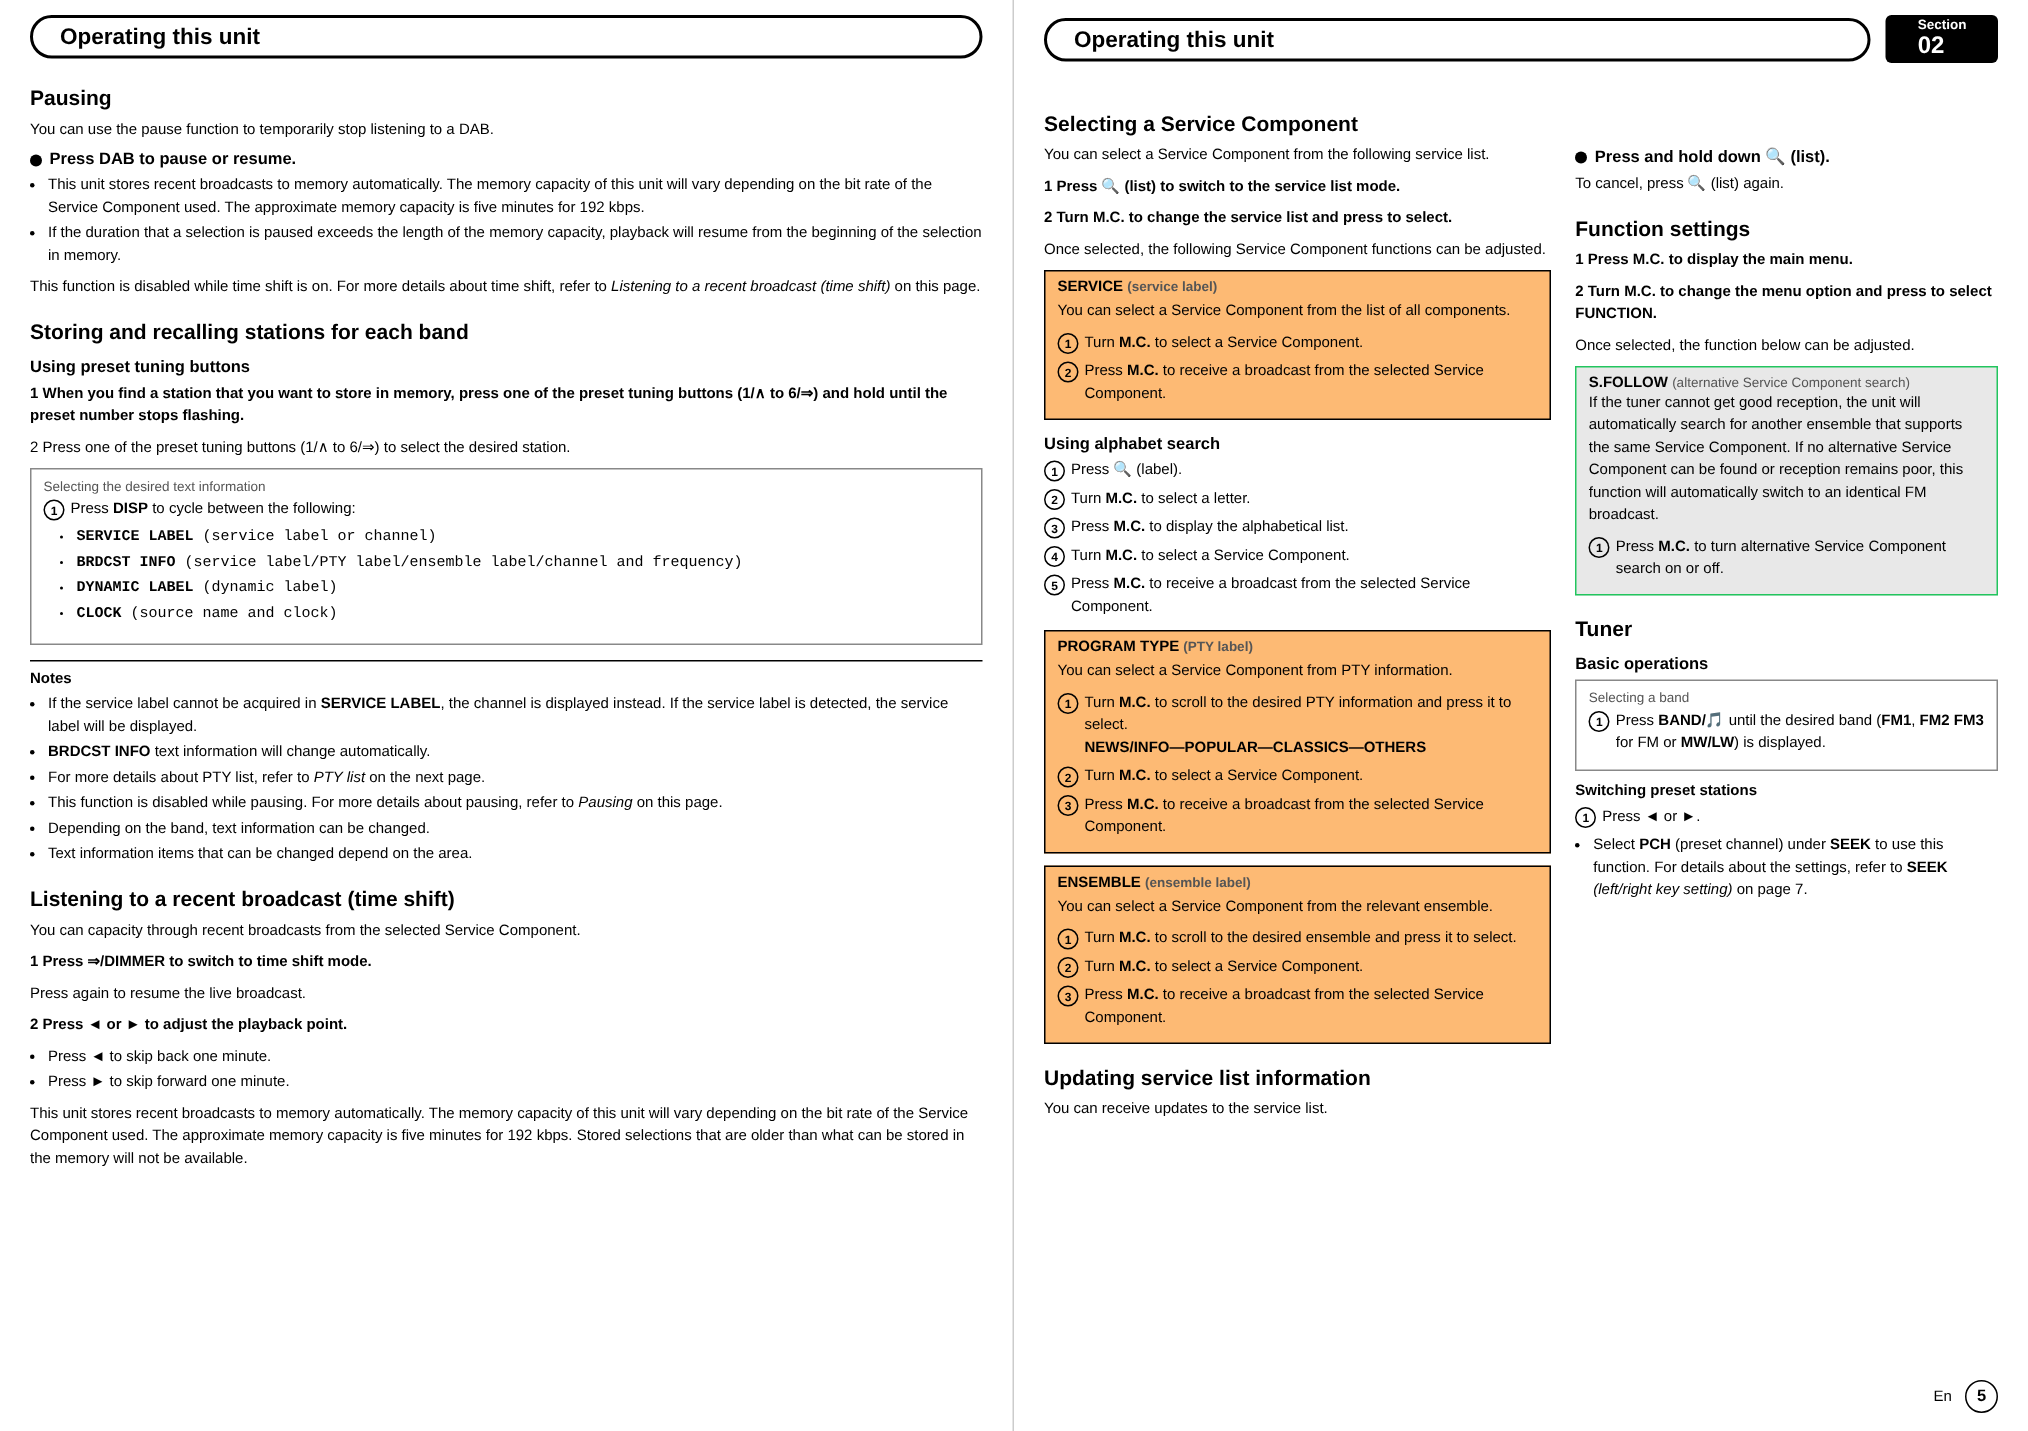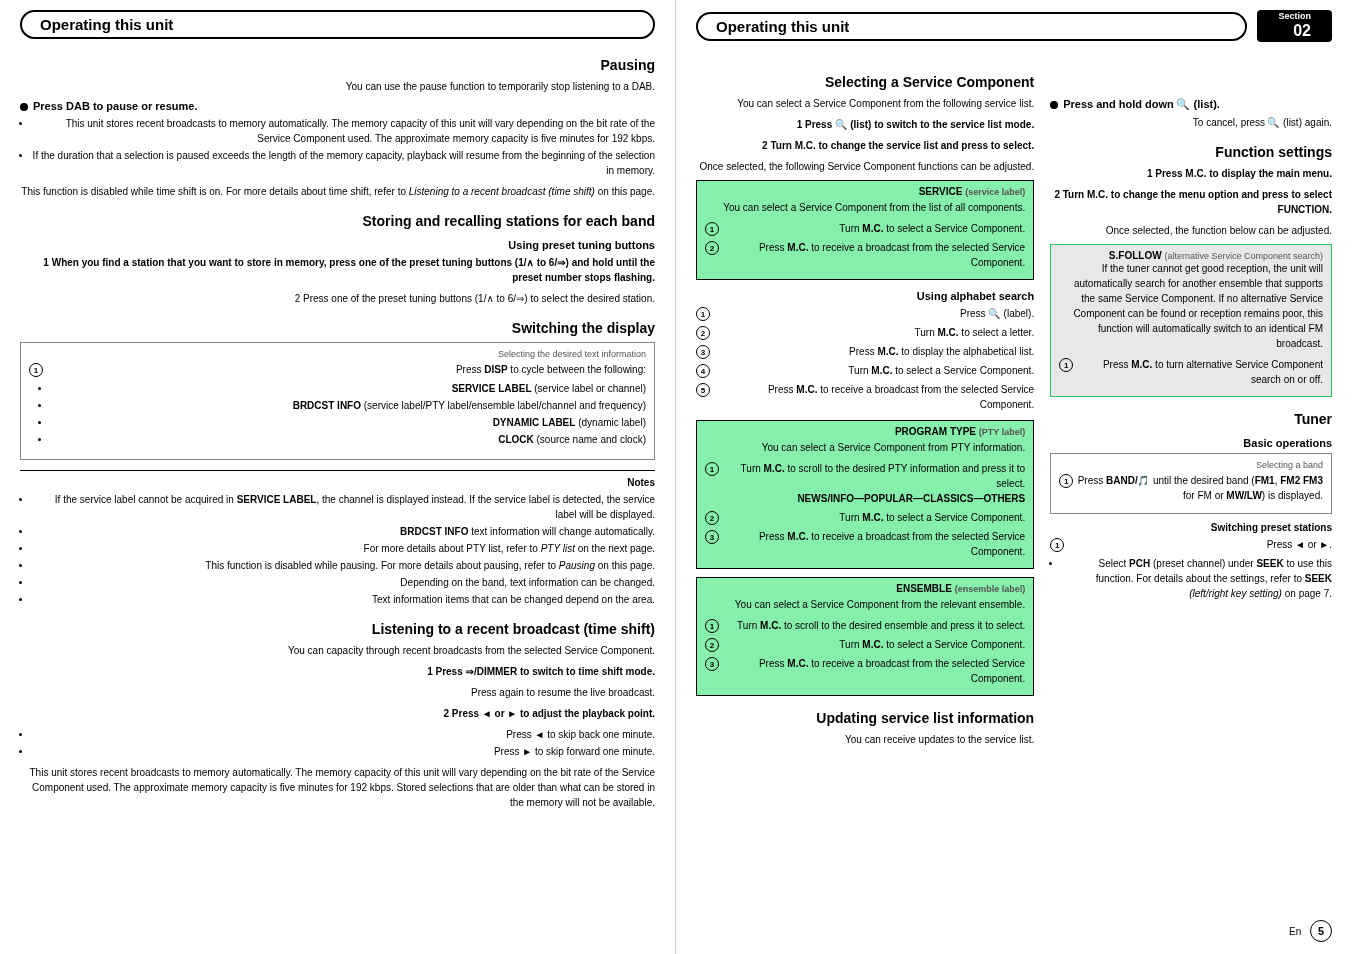--- a/index.html
+++ b/index.html
@@ -10,21 +10,20 @@
       color: #000;
       width: 1352px;
       min-height: 954px;
     }
 
     .page-container {
       display: flex;
       width: 1352px;
       min-height: 954px;
       position: relative;
-      text-align: right;
     }
 
     
     .left-col {
       width: 676px;
       padding: 10px 20px 20px 20px;
       border-right: 1px solid #ccc;
       position: relative;
     }
 
@@ -159,21 +158,21 @@
       font-weight: bold;
       font-size: 10px;
       margin-bottom: 4px;
     }
 
     
     .info-box {
       border: 1px solid #000;
       padding: 5px 8px;
       margin-bottom: 8px;
-      background: #86efac;
+      background: #fdba74;
     }
 
     .info-box-title {
       font-weight: bold;
       font-size: 10px;
       margin-bottom: 3px;
     }
 
     .info-box-sub {
       font-size: 9px;
@@ -290,29 +289,28 @@
     </ul>
 
     <p>This function is disabled while time shift is on. For more details about time shift, refer to <span class="italic">Listening to a recent broadcast (time shift)</span> on this page.</p>
 
     <div class="section-heading">Storing and recalling stations for each band</div>
     <div class="sub-heading">Using preset tuning buttons</div>
 
     <p><span class="bold">1  When you find a station that you want to store in memory, press one of the preset tuning buttons (1/∧ to 6/⇒) and hold until the preset number stops flashing.</span></p>
     <p>2  Press one of the preset tuning buttons (1/∧ to 6/⇒) to select the desired station.</p>
 
-    <div class="section-heading">Switching the display</div>
 
     <div class="switch-box">
       <div class="switch-box-title">Selecting the desired text information</div>
       <div class="step-item">
         <div class="circle-num">1</div>
         <span class="step-text">Press <span class="bold">DISP</span> to cycle between the following:</span>
       </div>
-      <ul style="margin-left:22px;">
+      <ul style="margin-left:22px;font-family:Liberation Mono, monospace;">
         <li><span class="bold">SERVICE LABEL</span> (service label or channel)</li>
         <li><span class="bold">BRDCST INFO</span> (service label/PTY label/ensemble label/channel and frequency)</li>
         <li><span class="bold">DYNAMIC LABEL</span> (dynamic label)</li>
         <li><span class="bold">CLOCK</span> (source name and clock)</li>
       </ul>
     </div>
 
     <div class="notes-box">
       <div class="notes-title">Notes</div>
       <ul>

